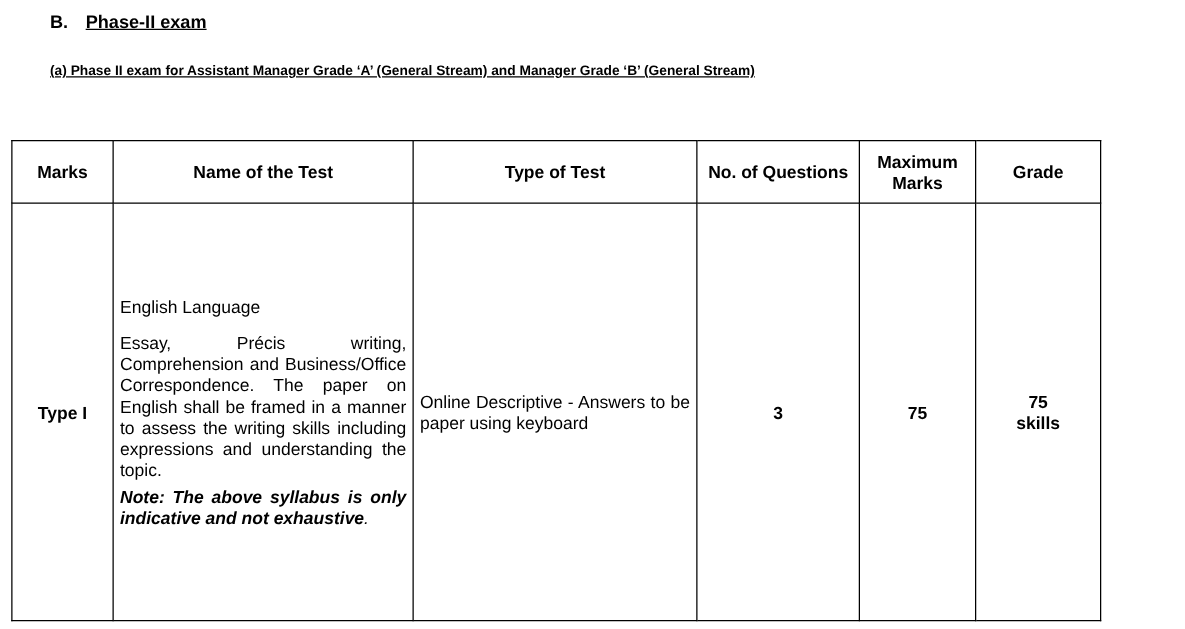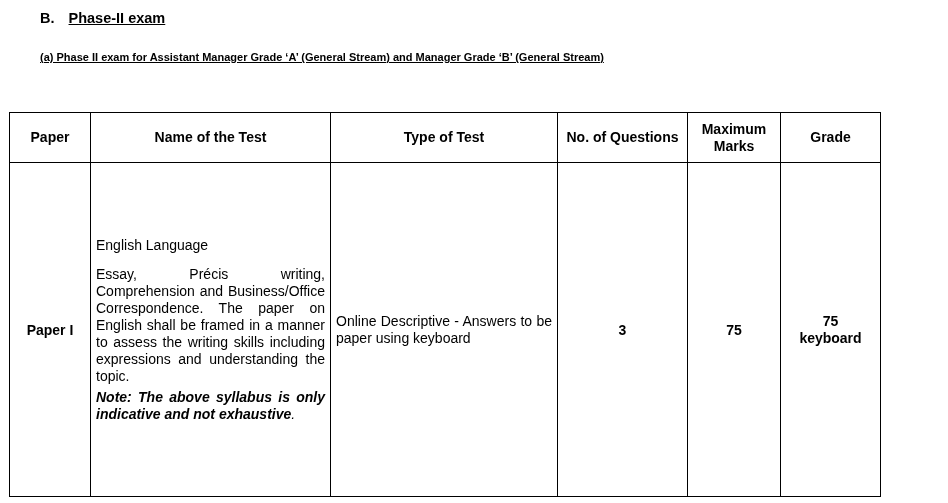--- a/index.html
+++ b/index.html
@@ -59,38 +59,38 @@
   <colgroup>
     <col class="c-paper">
       <col class="c-name">
       <col class="c-type">
       <col class="c-qns">
       <col class="c-marks">
       <col class="c-time">
   </colgroup>
   <thead>
     <tr>
-      <th>Paper</th>
+      <th>Marks</th>
       <th>Name of the Test</th>
       <th>Type of Test</th>
       <th>No. of Questions</th>
       <th>Maximum Marks</th>
       <th>Grade</th>
     </tr>
   </thead>
   <tbody>
     <tr>
-      <td class="center-bold">Paper I</td>
+      <td class="center-bold">Type I</td>
       <td class="name-cell">
         <p class="name-title">English Language</p>
         <p class="name-desc">Essay, Précis writing, Comprehension and Business/Office Correspondence. The paper on English shall be framed in a manner to assess the writing skills including expressions and understanding the topic.</p>
         <p class="name-note"><span>Note: The above syllabus is only indicative and not exhaustive</span><span class="dot">.</span></p>
       </td>
       <td class="type-cell">Online Descriptive - Answers to be paper using keyboard</td>
       <td class="center-bold">3</td>
       <td class="center-bold">75</td>
       <td class="center-bold">
         <div class="time-val">75</div>
-        <div class="time-val">keyboard</div>
+        <div class="time-val">skills</div>
       </td>
     </tr>
   </tbody>
 </table>
 
 </body></html>

